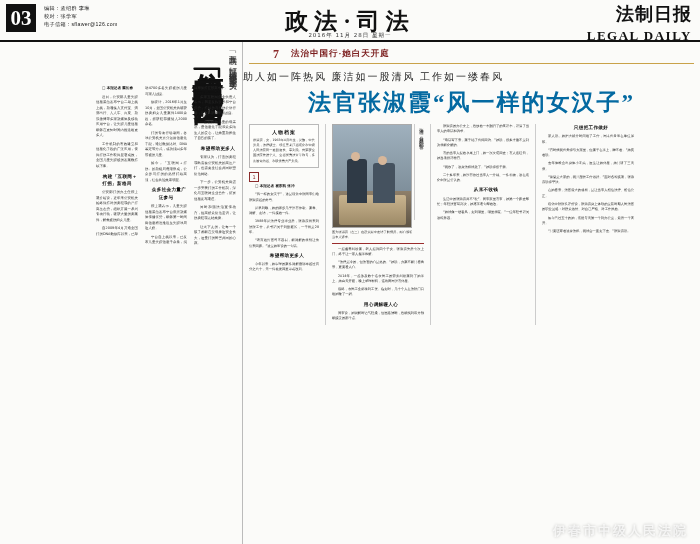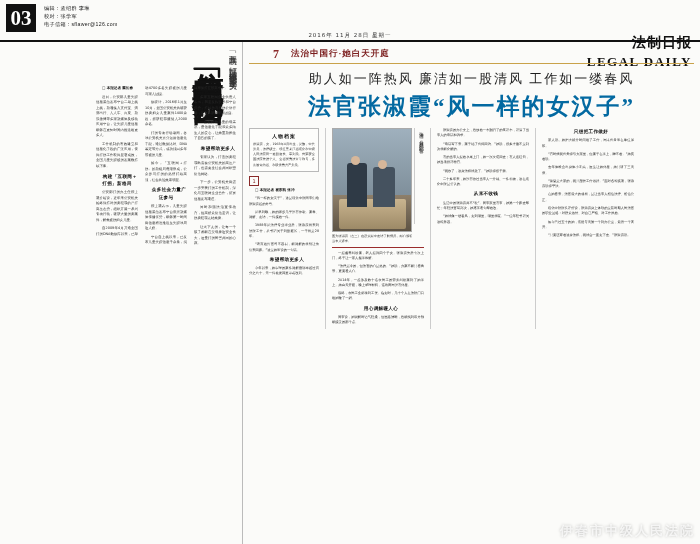--- a/index.html
+++ b/index.html
@@ -32,22 +32,22 @@
     font-size:23px; letter-spacing:6px; color:#111;
   }
   .center-sub {
     position:absolute; left:50%; transform:translateX(-50%); top:32px;
     font-size:5.5px; color:#333; letter-spacing:1px; white-space:nowrap;
   }
   .brand {
     position:absolute; right:8px; top:2px; text-align:right;
   }
   .brand .cn {
-    font-family:"Liberation Serif", serif; font-size:14px; font-weight:bold;
-    letter-spacing:1px; color:#111;margin-top:32px;
+    font-family:"Liberation Serif", serif; font-size:18px; font-weight:bold;
+    letter-spacing:1px; color:#111;
   }
   .brand .en {
     font-family:"Liberation Serif", serif; font-size:13px; font-weight:bold;
     letter-spacing:1.5px; color:#111; margin-top:2px;
   }
 
   
   .content { position:relative; height:504px; display:flex; }
   .col-left { width:242px; position:relative; border-right:1px solid #bbb; }
   .col-right { flex:1; position:relative; }
@@ -93,21 +93,21 @@
   }
   .banner-tag {
     position:absolute; left:42px; top:0px; font-size:8.5px; font-weight:bold;
     color:#7b1d1d; letter-spacing:1px; font-family:"Liberation Serif", serif;
   }
   .banner-mark {
     position:absolute; left:24px; top:-1px; width:14px; height:14px;
     color:#8a2a2a; font-size:12px; font-weight:bold; font-family:"Liberation Serif", serif;
   }
   .deck {
-    text-align:center; font-size:13px; color:#1e1e1e; margin:6px 0 2px 0;
+    font-size:10px; color:#1e1e1e; margin:6px 0 2px 0;
     letter-spacing:2px; font-family:"Liberation Serif", serif;
   }
   .headline {
     text-align:center; font-family:"Liberation Serif", serif; font-weight:bold;
     font-size:23px; letter-spacing:2px; color:#0369a1; margin:3px 0 6px 0;
   }
 
   .right-body { position:relative; margin:0 6px; }
   .rb-grid { display:flex; gap:6px; }
   .rcol { font-size:3.3px; line-height:1.6; text-align:justify; color:#2b2b2b; }
@@ -156,39 +156,40 @@
     margin-left:2px; border-left:1px solid #ccc; padding-left:2px;
   }
 
   .col-sep { width:1px; background:#ccc; }
 
   
   .wm {
     position:absolute; font-family:"Liberation Serif", serif; color:rgba(255,255,255,.72);
     font-weight:bold; letter-spacing:2px; pointer-events:none;
   }
-  .wm-br { right:5px; bottom:6px; font-size:13px; text-shadow:0 0 3px rgba(0,0,0,.25);margin-left:30px; }
+  .wm-br { right:12px; bottom:6px; font-size:13px; text-shadow:0 0 3px rgba(0,0,0,.25);margin-left:30px; }
   .wm-tr { right:54px; top:1px; font-size:6px; color:rgba(0,0,0,.45); }
 
   .hr-red { height:1px; background:#9a2c2c; margin:3px 0; }
 </style>
 </head>
 <body>
 
 <div class="page">
 
   <div class="masthead">
     <div class="page-num">03</div>
 
     <div class="staff">
       <div>编辑：孟绍群  李琳</div>
       <div>校对：张学军</div>
       <div>电子信箱：sflawer@126.com</div>
     </div>
 
+    <div class="center-title">政法·司法</div>
     <div class="center-sub">2016年 11月 28日        星期一</div>
 
     <div class="brand">
       <div class="cn">法制日报</div>
       <div class="en">LEGAL DAILY</div>
     </div>
     <div class="wm wm-tr"></div>
   </div>
 
   <div class="content">

